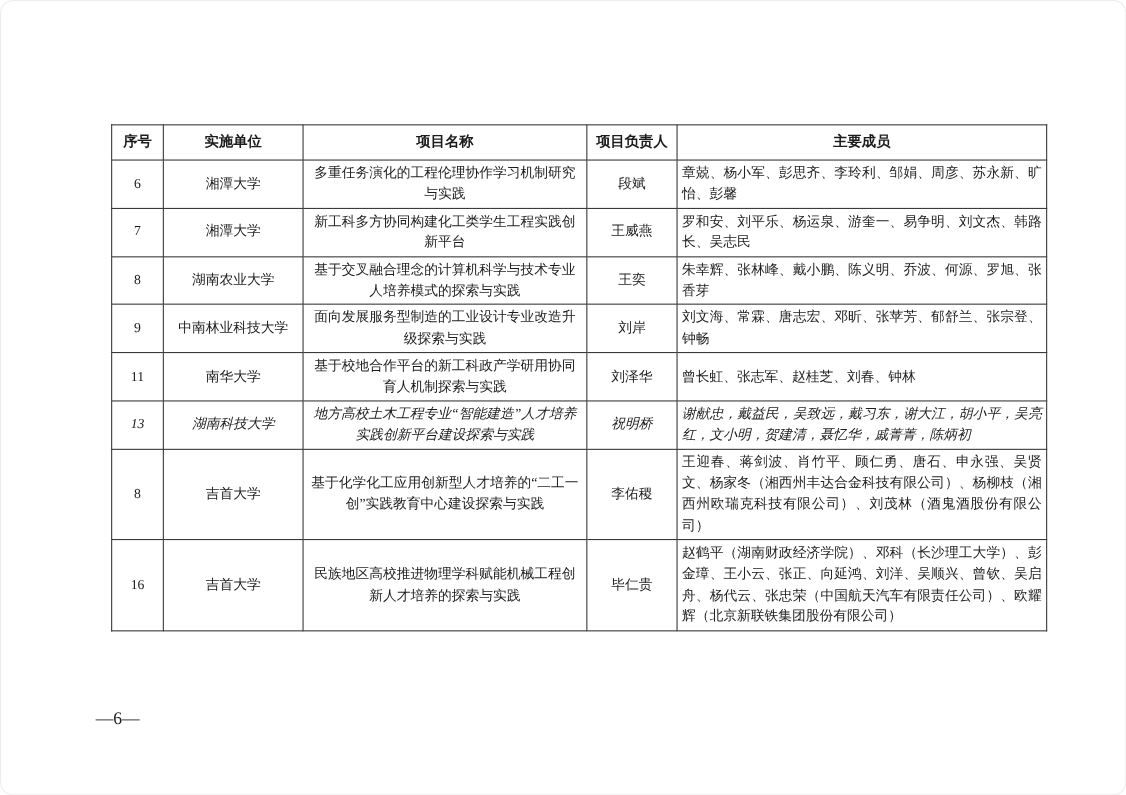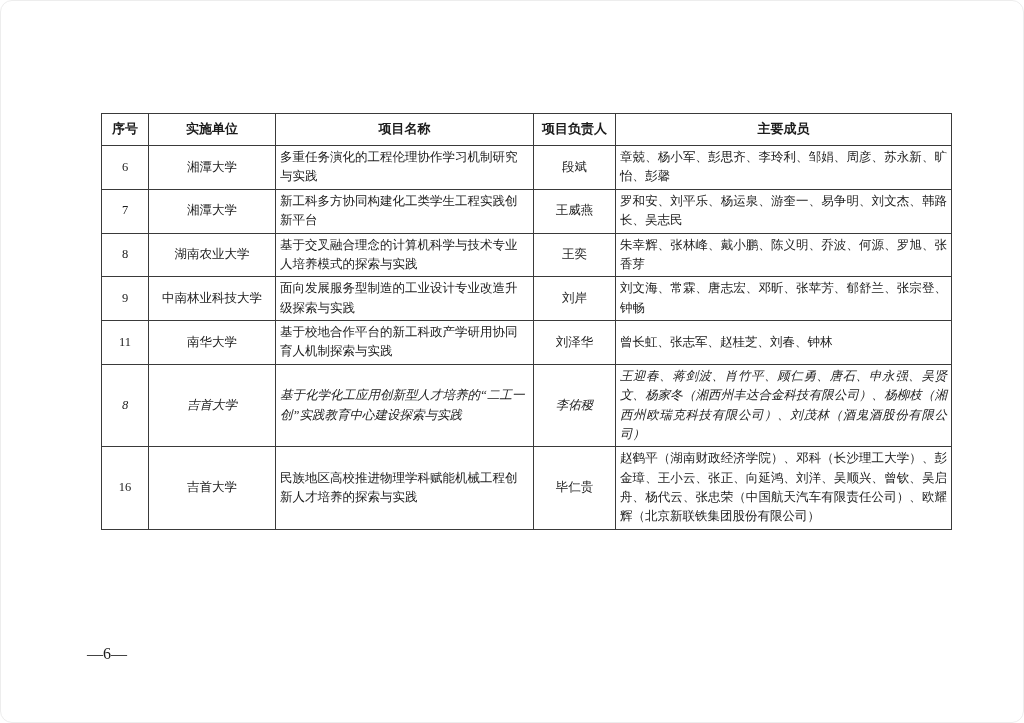--- a/index.html
+++ b/index.html
@@ -37,21 +37,21 @@
     vertical-align: middle;
     word-break: break-all;
   }
   table.doc-table th {
     font-weight: bold;
     font-size: 13px;
     text-align: center;
     height: 27px;
   }
   td.c-no, td.c-unit, td.c-leader { text-align: center; }
-  td.c-project { text-align: left; }
+  td.c-project { text-align: center; }
   td.c-members { text-align: justify; padding: 2px 7px; }
   tbody tr:nth-child(1)  { height: 42px; }
   tbody tr:nth-child(2)  { height: 42px; }
   tbody tr:nth-child(3)  { height: 40px; }
   tbody tr:nth-child(4)  { height: 38px; }
   tbody tr:nth-child(5)  { height: 38px; }
   tbody tr:nth-child(6)  { height: 37px; font-style: italic; }
   tbody tr:nth-child(7)  { height: 27px; }
   tbody tr:nth-child(8)  { height: 46px; }
   tbody tr:nth-child(9)  { height: 37px; }
@@ -118,20 +118,27 @@
         <td class="c-members">刘文海、常霖、唐志宏、邓昕、张苹芳、郁舒兰、张宗登、钟畅</td>
       </tr>
       <tr>
         <td class="c-no">11</td>
         <td class="c-unit">南华大学</td>
         <td class="c-project">基于校地合作平台的新工科政产学研用协同育人机制探索与实践</td>
         <td class="c-leader">刘泽华</td>
         <td class="c-members">曾长虹、张志军、赵桂芝、刘春、钟林</td>
       </tr>
       <tr>
+        <td class="c-no">13</td>
+        <td class="c-unit">湖南科技大学</td>
+        <td class="c-project">地方高校土木工程专业“智能建造”人才培养实践创新平台建设探索与实践</td>
+        <td class="c-leader">祝明桥</td>
+        <td class="c-members">谢献忠，戴益民，吴致远，戴习东，谢大江，胡小平，吴亮红，文小明，贺建清，聂忆华，戚菁菁，陈炳初</td>
+      </tr>
+      <tr>
         <td class="c-no">8</td>
         <td class="c-unit">吉首大学</td>
         <td class="c-project">基于化学化工应用创新型人才培养的“二工一创”实践教育中心建设探索与实践</td>
         <td class="c-leader">李佑稷</td>
         <td class="c-members">王迎春、蒋剑波、肖竹平、顾仁勇、唐石、申永强、吴贤文、杨家冬（湘西州丰达合金科技有限公司）、杨柳枝（湘西州欧瑞克科技有限公司）、刘茂林（酒鬼酒股份有限公司）</td>
       </tr>
       <tr>
         <td class="c-no">16</td>
         <td class="c-unit">吉首大学</td>
         <td class="c-project">民族地区高校推进物理学科赋能机械工程创新人才培养的探索与实践</td>

